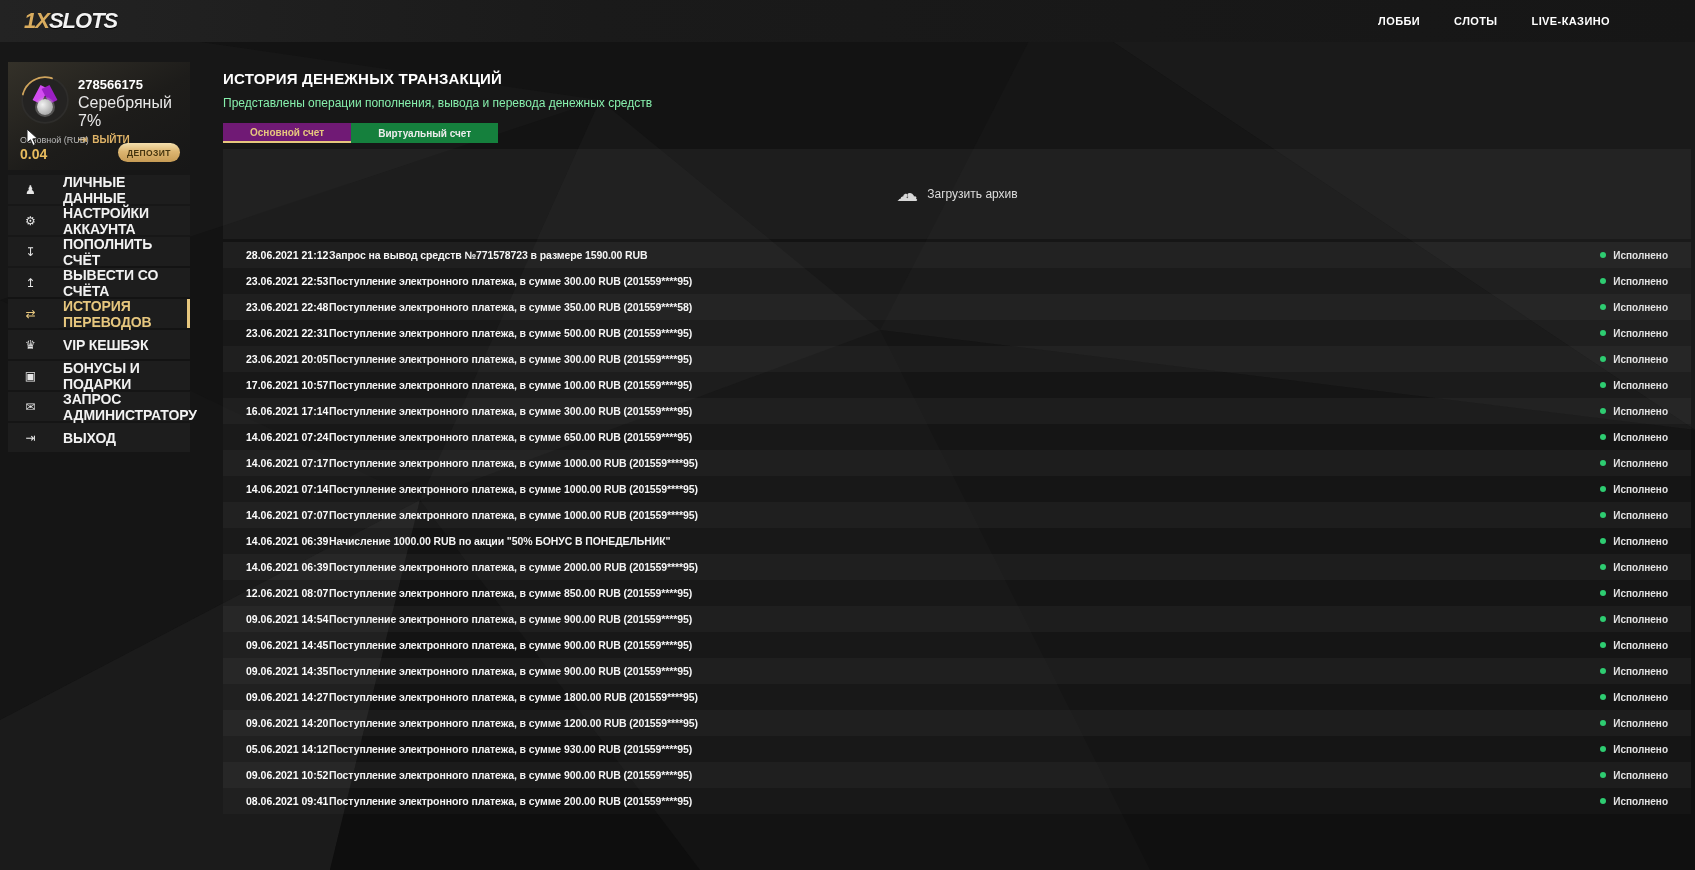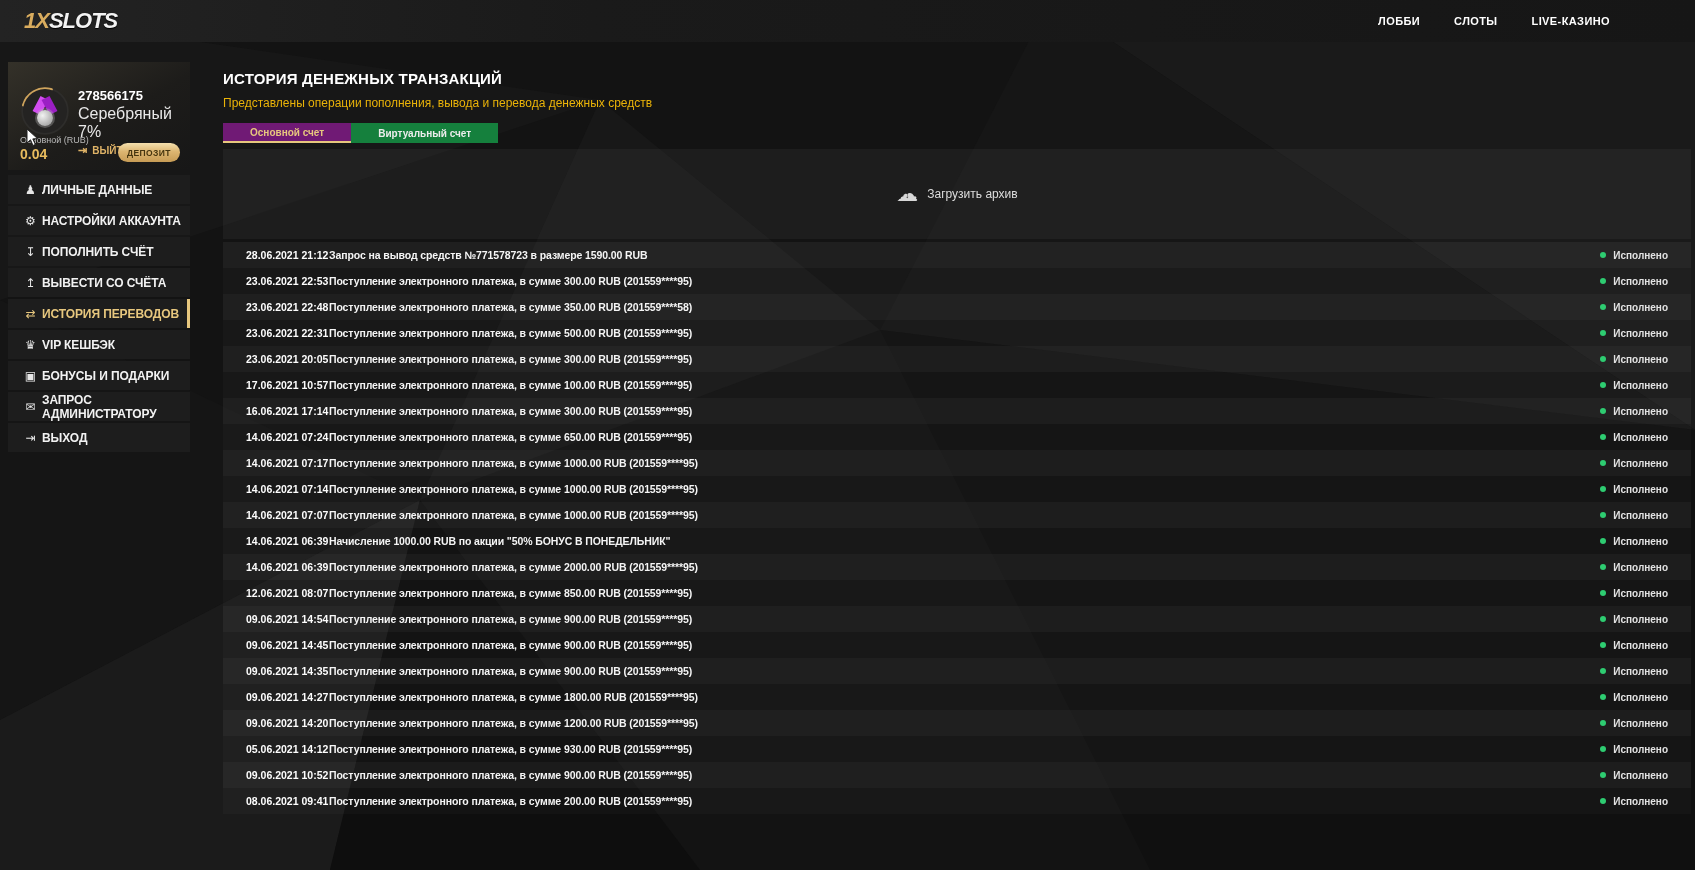--- a/index.html
+++ b/index.html
@@ -22,21 +22,21 @@
   .logo { font-size:22px; font-weight:900; font-style:italic; letter-spacing:-1px; cursor:pointer;text-align:center; }
   .logo .gold { color:#d9ac5e; }
   .logo .white { color:#f3f3f3; text-shadow:0 1px 1px #000; }
   .main-nav { display:flex; gap:34px; }
   .nav-item { font-size:11px; font-weight:700; color:#ffffff; letter-spacing:.4px; cursor:pointer; text-decoration:none; }
 
   
   .sidebar { position:absolute; left:8px; top:62px; width:182px; z-index:4; }
   .profile-card {
     height:108px; background:linear-gradient(150deg,#343129 0%,#1d1c1a 55%,#171717 100%);
-    padding:24px 10px 10px 12px; position:relative;
+    padding:13px 10px 10px 12px; position:relative;
   }
   .profile-top { display:flex; }
   .avatar { width:50px; height:50px; position:relative; flex:none; }
   .avatar-arc { position:absolute; inset:0; }
   .avatar-circle { position:absolute; left:3px; top:3px; width:44px; height:44px; border-radius:50%; background:#242322; overflow:hidden; }
   .rib { position:absolute; width:9px; height:17px; top:8px; }
   .rib-l { left:13px; background:#d24df0; transform:rotate(28deg); }
   .rib-r { left:22px; background:#9b1fc4; transform:rotate(-28deg); }
   .medal-disc { position:absolute; top:21px; left:14px; width:16px; height:16px; border-radius:50%;
     background:radial-gradient(circle at 35% 35%, #f2f2f2, #8f8f8f); box-shadow:0 0 0 2px #b9b9b955; }
@@ -52,28 +52,28 @@
     width:62px; height:19px; border:none; border-radius:10px; cursor:pointer;
     background:linear-gradient(180deg,#f4e0ae 0%,#ddb671 45%,#c79c55 100%);
     color:#46350f; font-family:inherit; font-size:8.5px; font-weight:700; letter-spacing:.4px;
   }
   .side-menu { margin-top:5px; }
   .menu-item {
     height:29px; margin-bottom:2px; background:#1d1d1d; display:flex; align-items:center;
     padding-left:14px; cursor:pointer; text-decoration:none; position:relative;
   }
   .menu-icon { width:17px; text-align:center; font-size:12px; color:#e6e6e6; flex:none; }
-  .menu-label { margin-left:3px; font-size:12px; font-weight:700; color:#f2f2f2; letter-spacing:-.1px; }
+  .menu-label { margin-left:24px; font-size:14px; font-weight:700; color:#f2f2f2; letter-spacing:-.1px; }
   .menu-item.active .menu-label, .menu-item.active .menu-icon { color:#e7c77e; }
   .menu-item.active::after { content:""; position:absolute; right:0; top:0; bottom:0; width:3px; background:#e7c77e; }
 
   
   .main { position:absolute; left:223px; top:62px; width:1468px; z-index:3; }
   .page-title { font-size:15px; font-weight:700; color:#ffffff; letter-spacing:.2px; margin-top:8px; }
-  .page-subtitle { font-size:12px; color:#eab308; margin-top:9px; }
+  .page-subtitle { font-size:12px; color:#86efac; margin-top:9px; }
   .tabs { display:flex; margin-top:13px; }
   .tab {
     height:20px; padding:0 27px; display:flex; align-items:center; justify-content:center;
     font-size:10px; font-weight:700; color:#ececec; background:#15803d; cursor:pointer; text-decoration:none;
   }
   .tab.active { background:#701a75; color:#e7c77e; border-bottom:2px solid #e7c77e; }
   .archive-panel {
     margin-top:6px; height:90px; background:rgba(255,255,255,0.045);
     display:flex; align-items:center; justify-content:center;
   }

